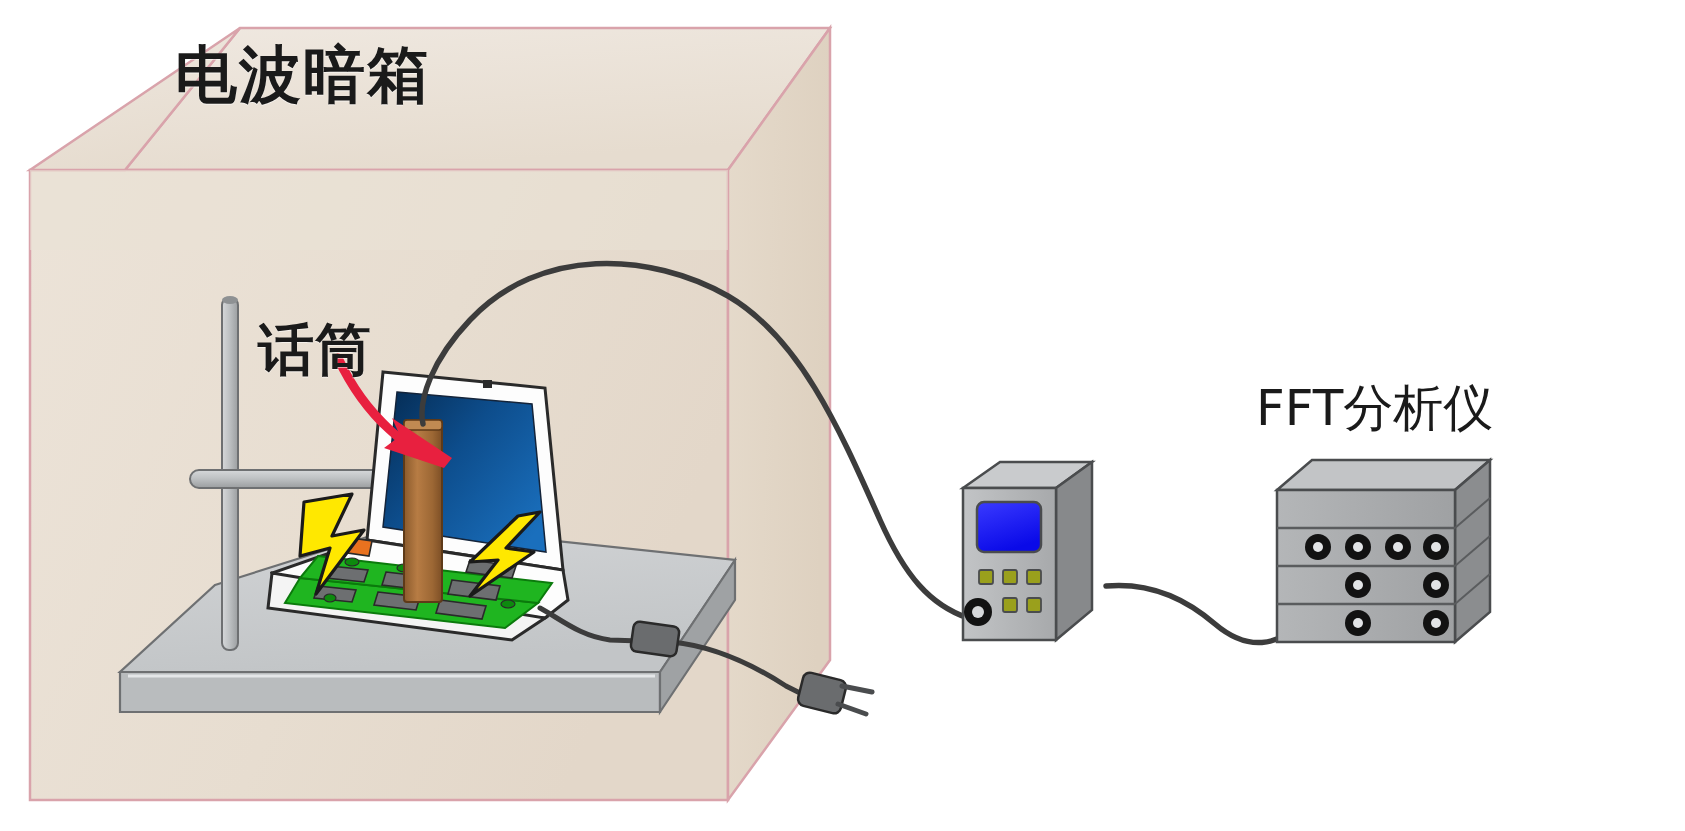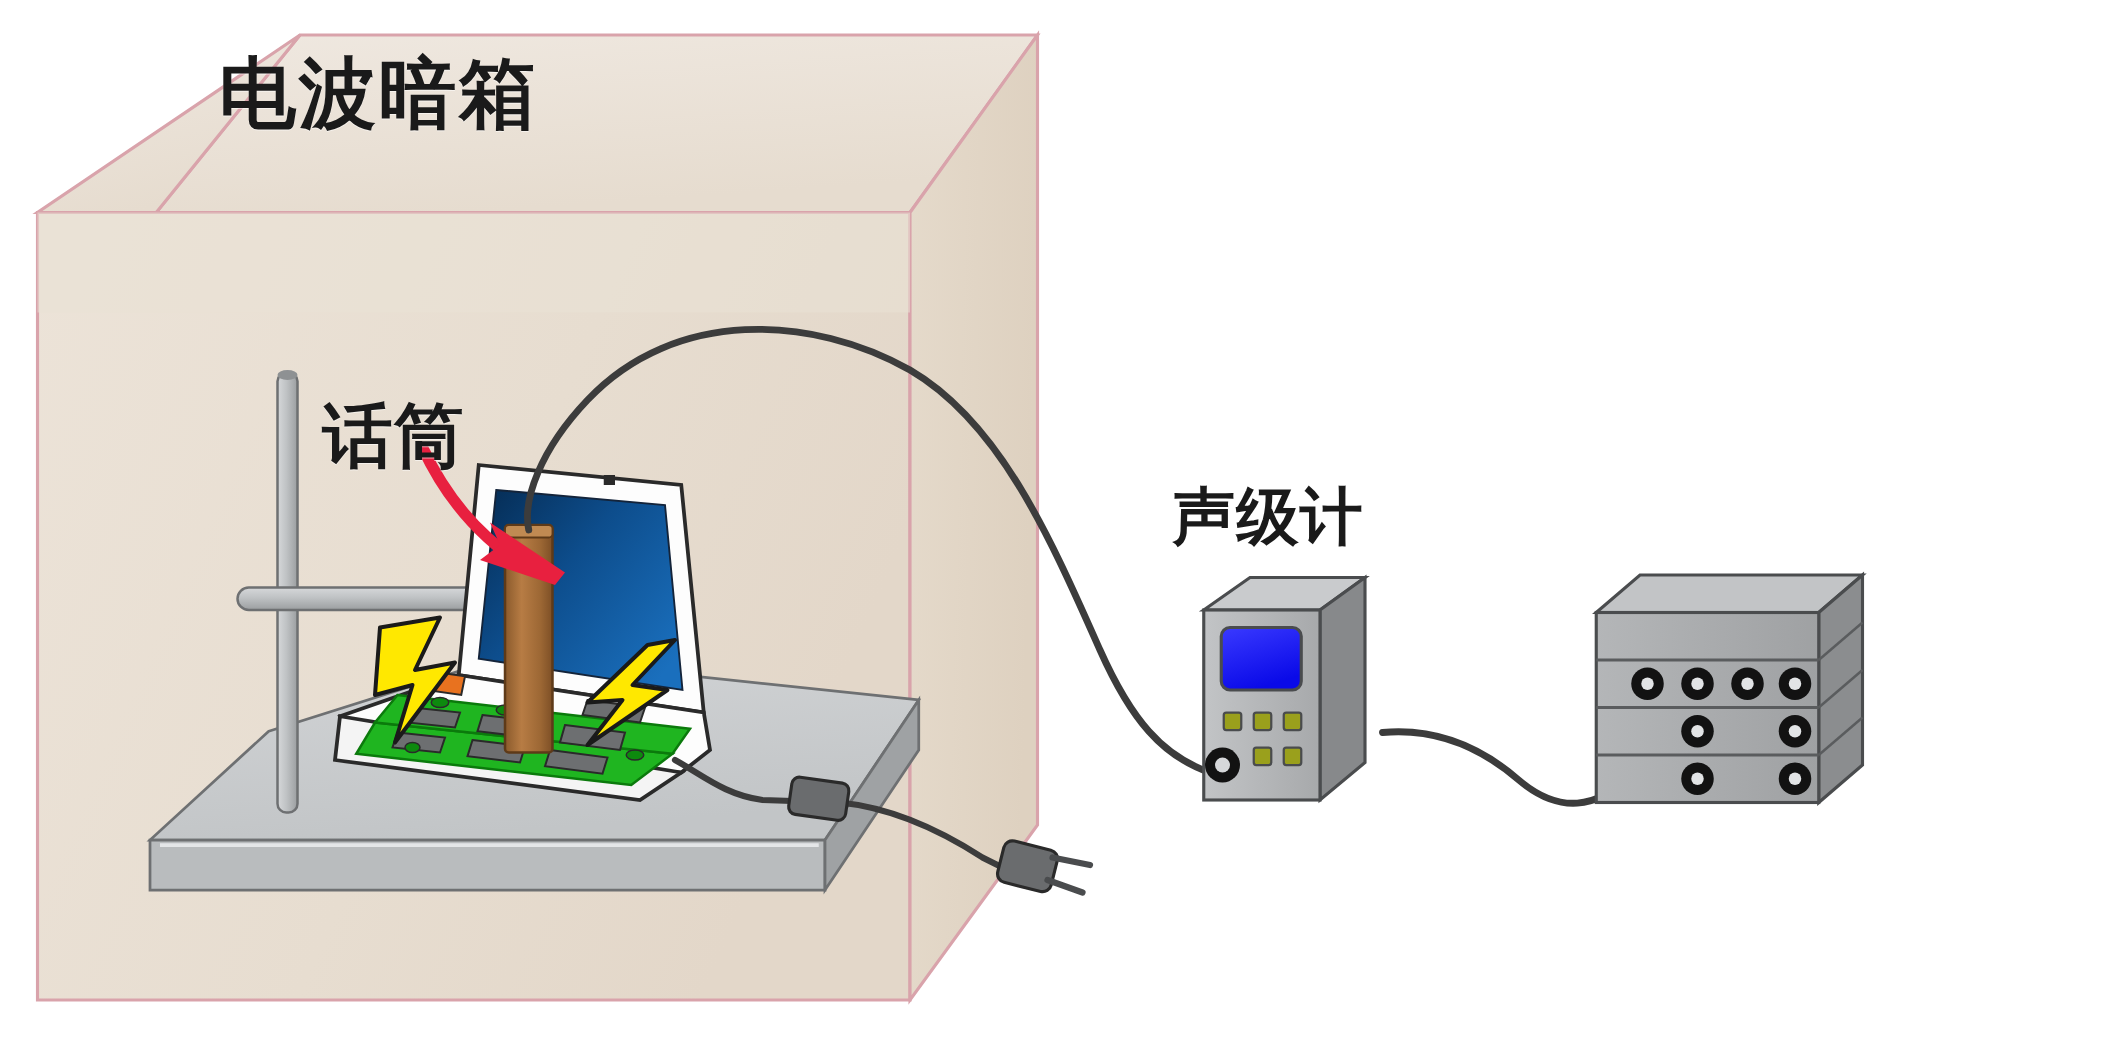--- a/index.html
+++ b/index.html
@@ -268,16 +268,16 @@
         <circle cx="1436" cy="623" r="5" fill="#e2e4e6"></circle>
       </g>
     </g>
 
   </svg>
 
   <div class="lbl" id="label-chamber">电波暗箱</div>
 
   <div class="lbl" id="label-mic">话筒</div>
 
-  <div class="lbl" id="label-slm">声级计</div>
-
+
+  <div class="lbl" id="label-fft">FFT分析仪</div>
 
 </div>
 
 </body></html>

